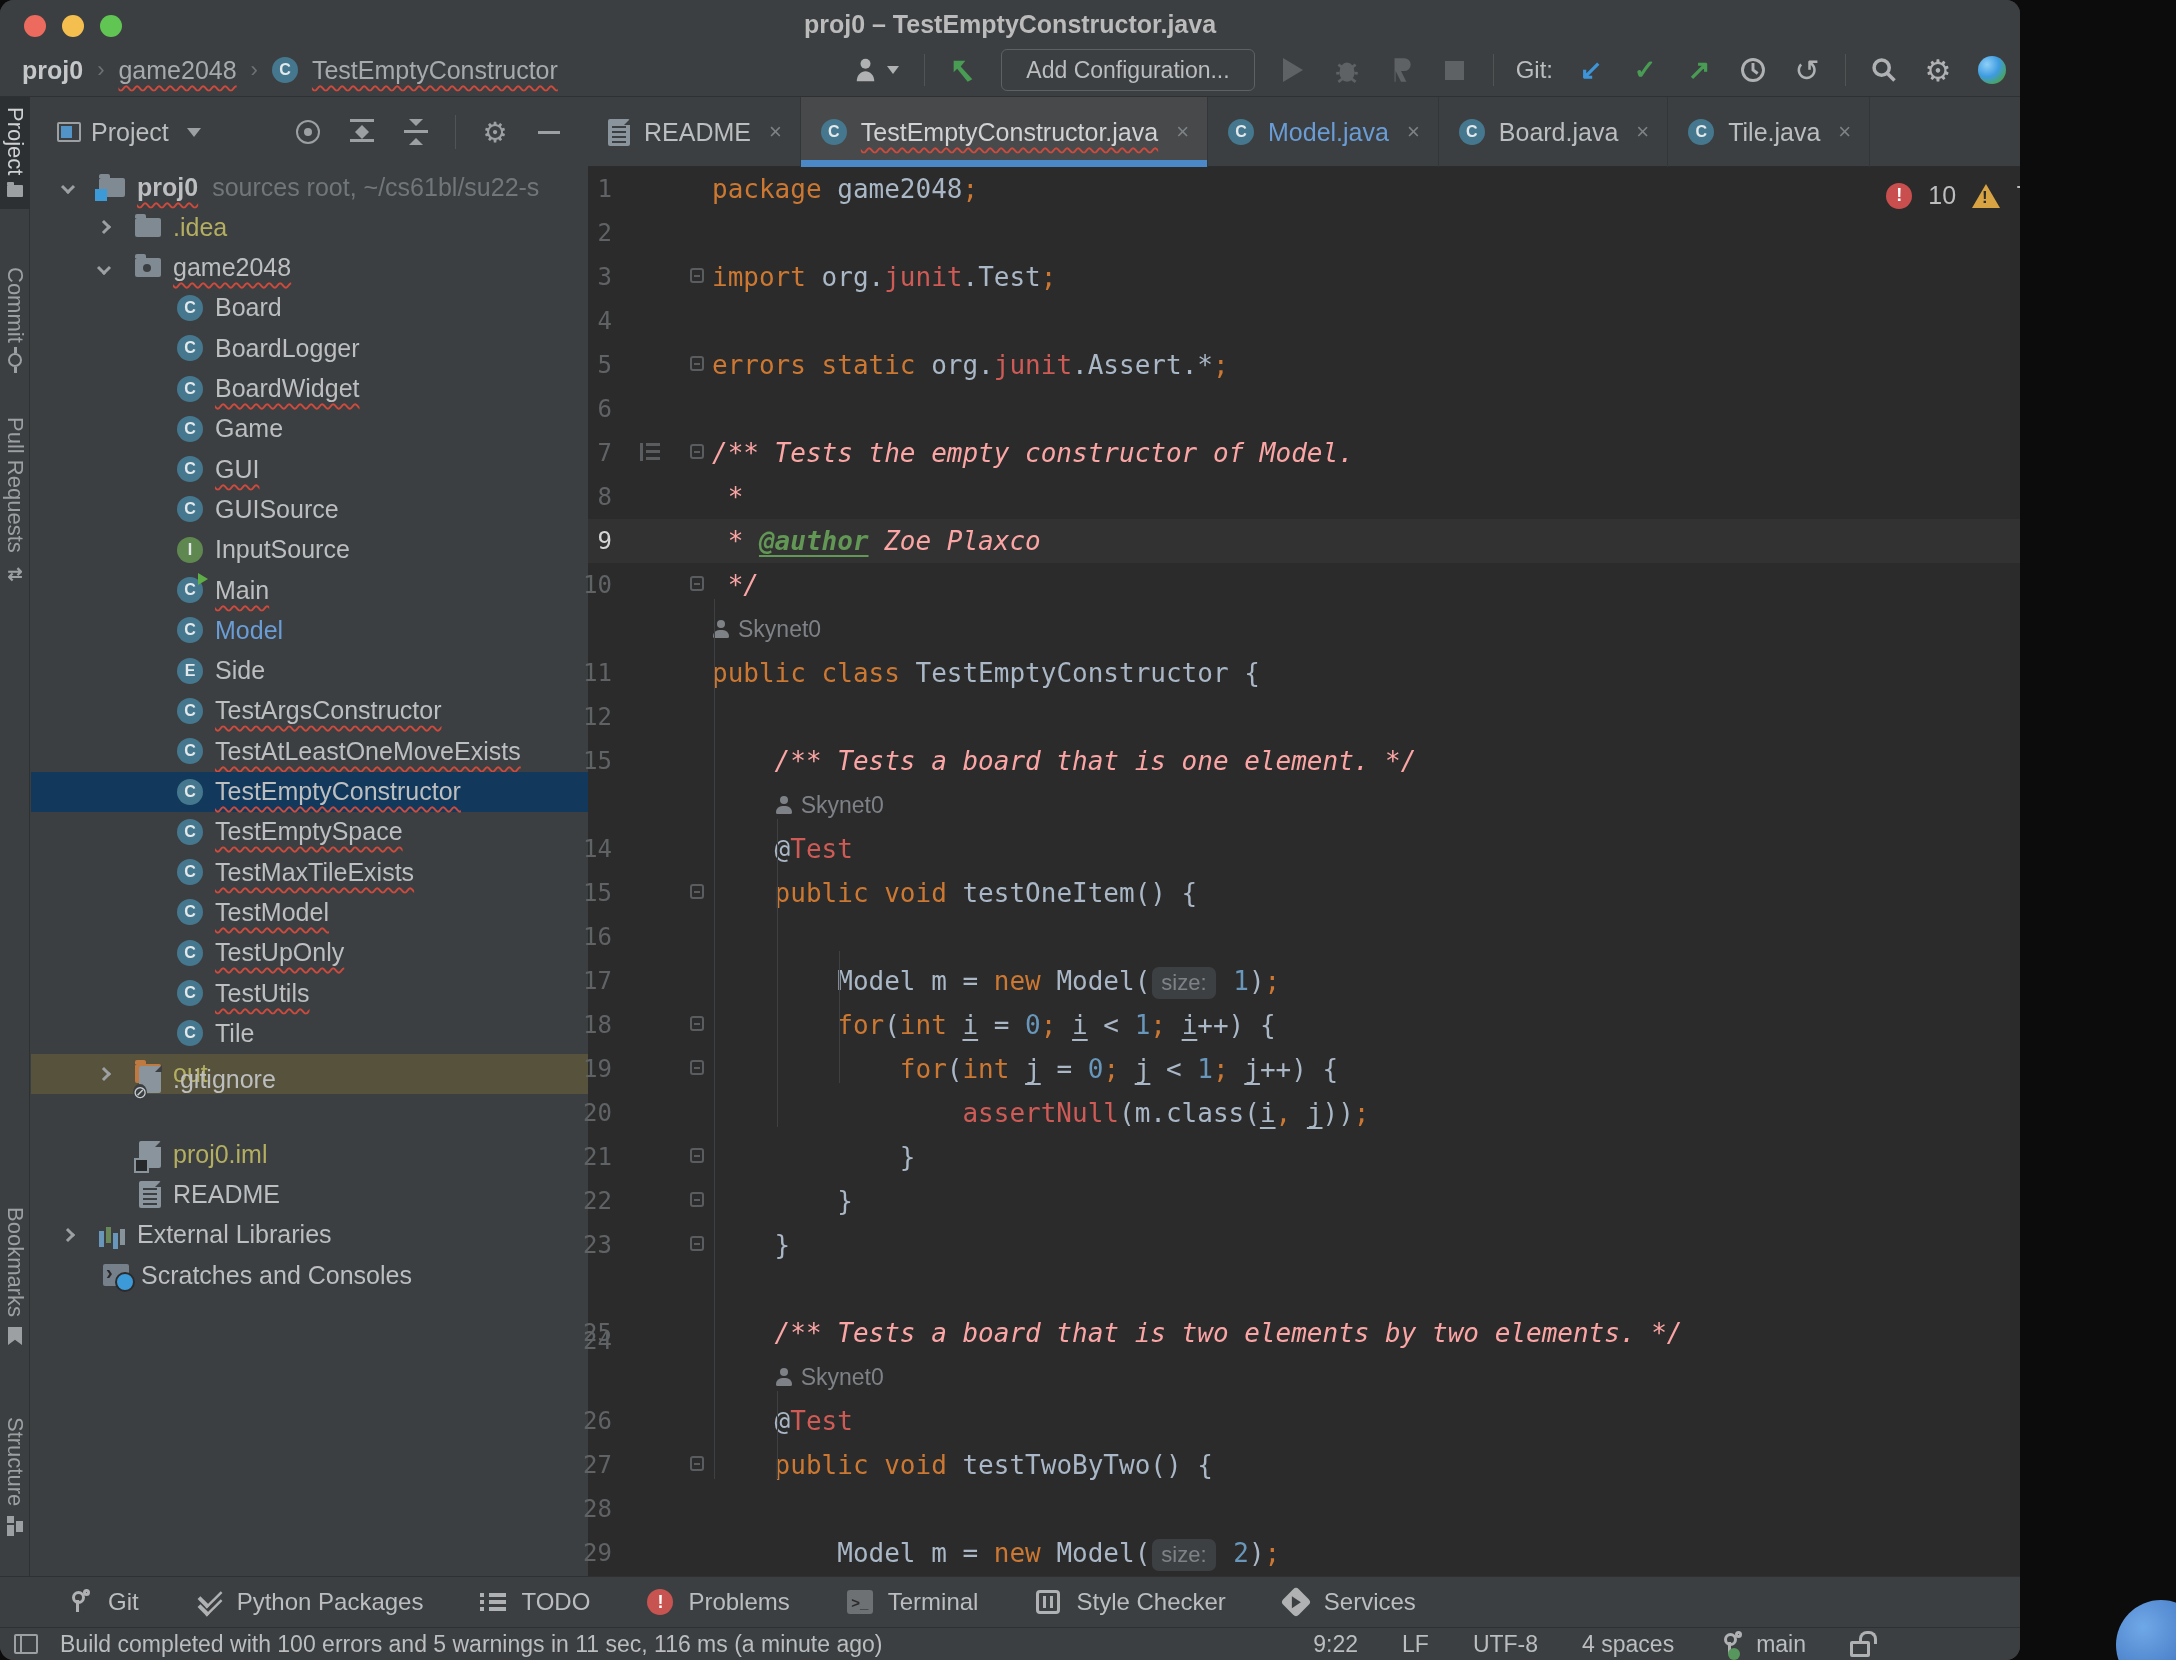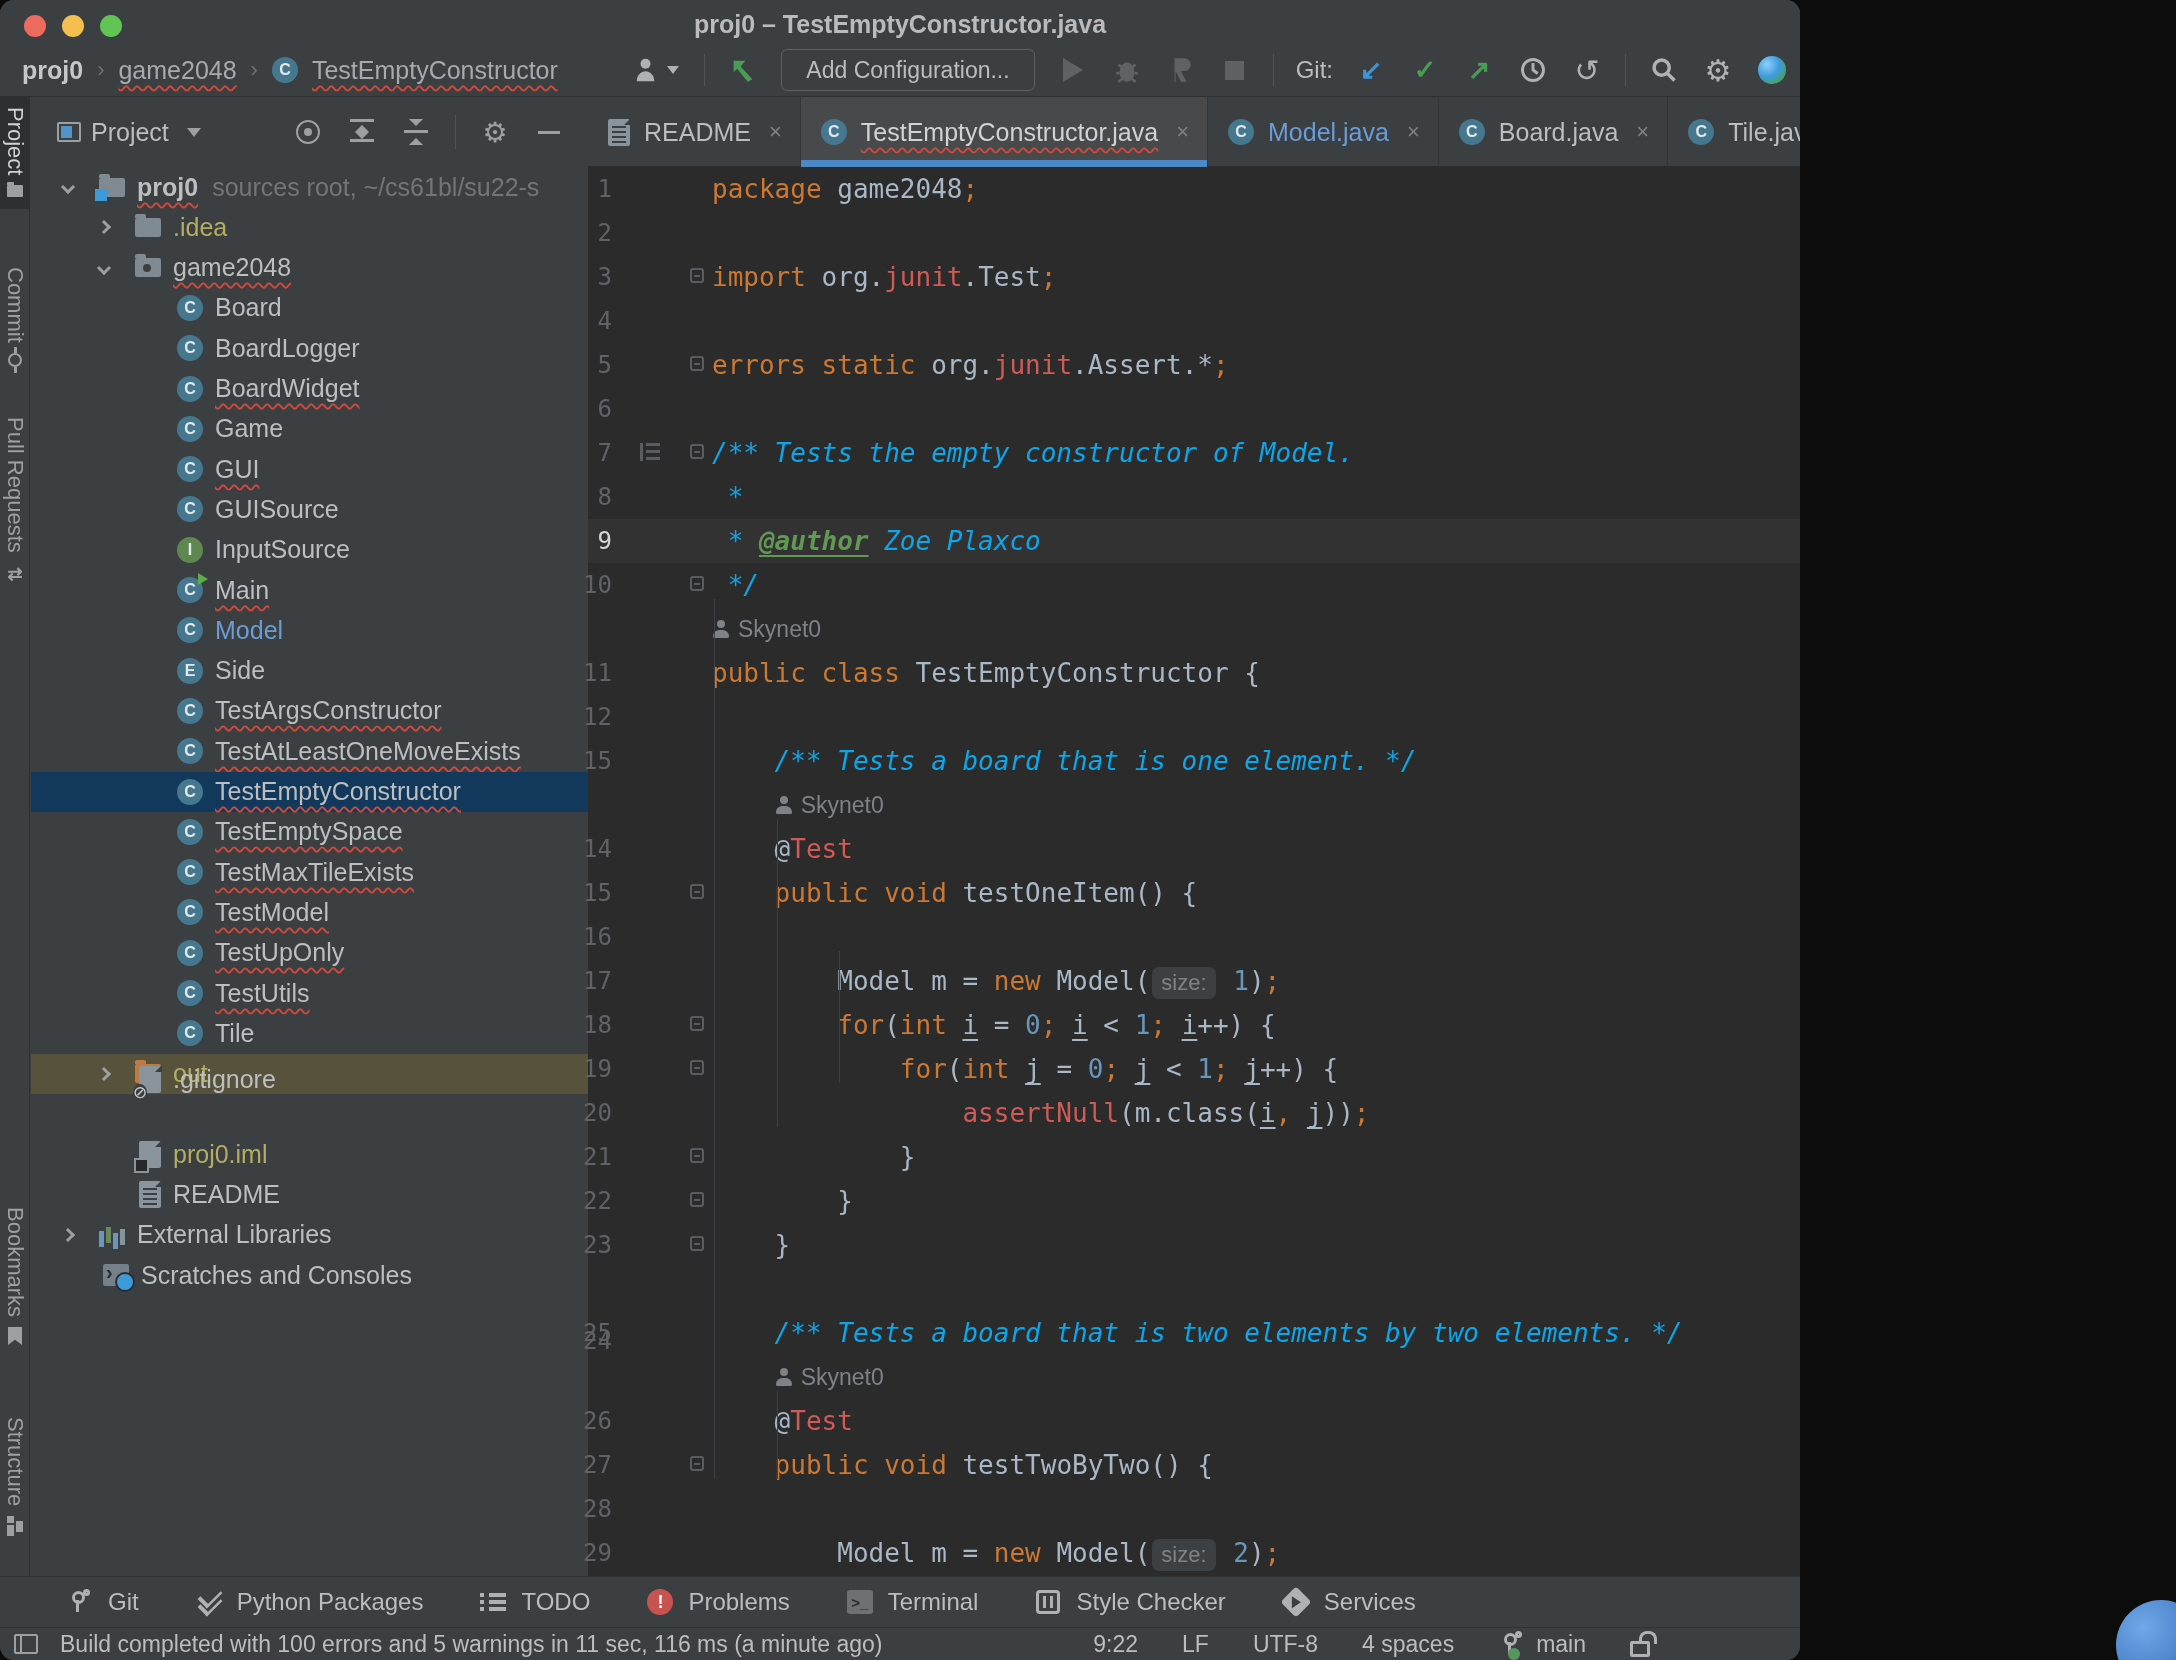--- a/index.html
+++ b/index.html
@@ -1,19 +1,19 @@
 <!DOCTYPE html>
 <html><head>
 <meta charset="utf-8">
 <style>
   * { margin:0; padding:0; box-sizing:border-box; }
   html,body { width:2176px; height:1660px; background:#0c0c0c; font-family:"Liberation Sans", sans-serif; }
   #wallpaper-corner { position:absolute; right:-30px; bottom:-30px; width:90px; height:90px; border-radius:50%;
      background:radial-gradient(circle at 30% 30%, #6fa8e8, #2e5fae); z-index:0; }
-  .window { position:absolute; left:0; top:0; width:1800px; height:1660px; background:#3c3f41;
+  .window { position:absolute; left:0; top:0; width:2020px; height:1660px; background:#3c3f41;
      border-radius:14px; overflow:hidden; z-index:1; }
 
   
   .titlebar { position:absolute; left:0; top:0; width:100%; height:44px; background:#3c3f41; }
   .tl { position:absolute; top:15px; width:22px; height:22px; border-radius:50%; }
   .tl.red   { left:24px; background:#ec6a5e; }
   .tl.yellow{ left:62px; background:#f4bf4f; }
   .tl.green { left:100px; background:#61c554; }
   .win-title { position:absolute; left:0; right:0; top:10px; text-align:center; color:#bbbbbb;
      font-size:25px; font-weight:bold; }
@@ -146,21 +146,21 @@
   .gutter .docic { position:absolute; right:52px; top:12px; width:20px; height:18px; }
   .gutter .docic::before { content:""; position:absolute; left:0; top:0; width:3px; height:18px; background:#5a5d5f; }
   .gutter .docic::after { content:""; position:absolute; left:6px; top:0; width:14px; height:3px; background:#5a5d5f;
      box-shadow:0 7px 0 #5a5d5f, 0 14px 0 #5a5d5f; }
   .codetext { font-family:"DejaVu Sans Mono",monospace; font-size:26px; line-height:44px; white-space:pre; }
   .tk-kw { color:#cc7832; }
   .tk-pl { color:#a9b7c6; }
   .tk-er { color:#cf5b56; }
   .tk-nm { color:#6897bb; }
   .tk-pt { color:#cc7832; }
-  .tk-cm { color:#0ea5e9; font-style:italic; }
+  .tk-cm { color:#fca5a5; font-style:italic; }
   .tk-tg { color:#629755; font-style:italic; font-weight:bold; text-decoration:underline; text-underline-offset:5px; }
   .tk-un { color:#a9b7c6; text-decoration:underline; text-underline-offset:5px; }
   .tk-hint { display:inline-block; background:#3d4043; color:#7e8287; border-radius:7px; padding:0 9px; margin:0 2px;
      font-family:"Liberation Sans",sans-serif; font-size:22px; line-height:32px; vertical-align:middle; }
   .inlay { display:flex; align-items:center; gap:8px; color:#7e8287; font-size:23px; font-family:"Liberation Sans",sans-serif; }
   .person { width:18px; height:18px; position:relative; }
   .person::before { content:""; position:absolute; left:5px; top:0; width:8px; height:8px; border-radius:50%; background:#7e8287; }
   .person::after { content:""; position:absolute; left:1px; bottom:0; width:16px; height:8px; border-radius:8px 8px 2px 2px; background:#7e8287; }
   .iguide { position:absolute; width:1px; background:#3e4144; }
 

